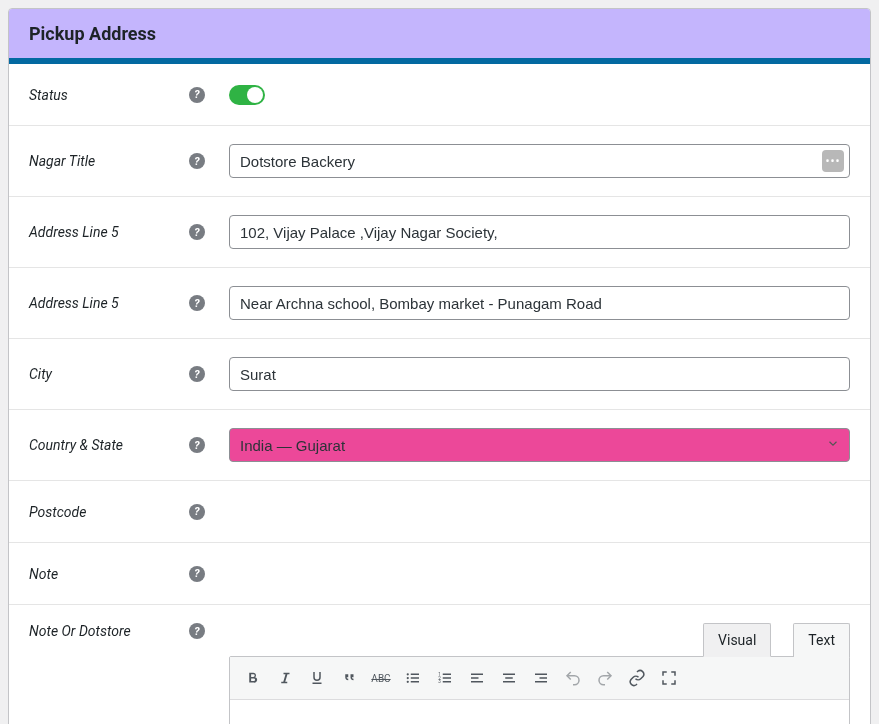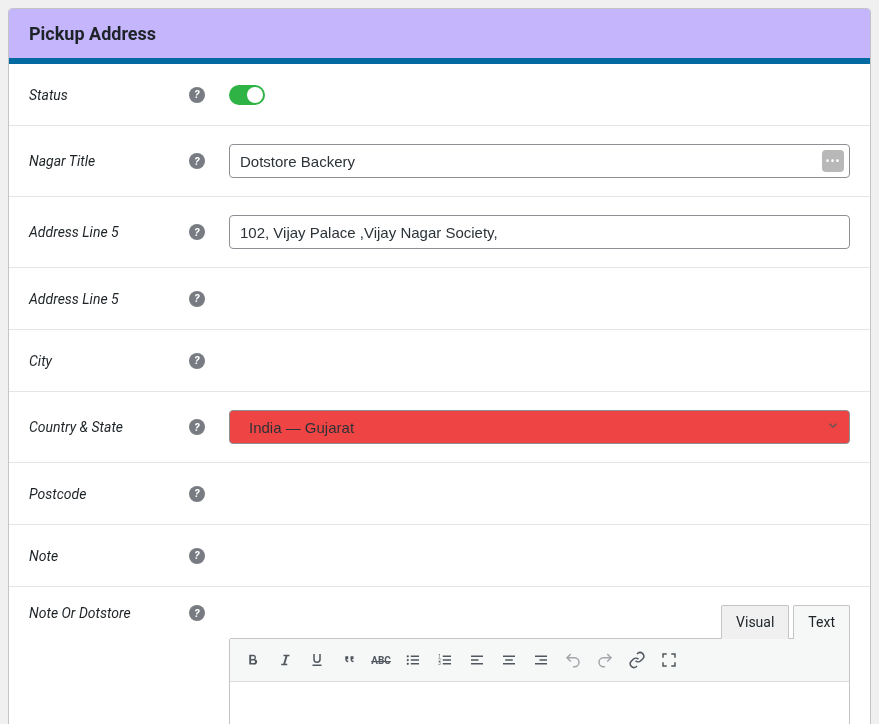--- a/index.html
+++ b/index.html
@@ -99,26 +99,26 @@
       color: #fff;
       font-size: 12px;
       letter-spacing: 1px;
     }
     .select-wrapper {
       position: relative;
       width: 100%;
     }
     .select-input {
       width: 100%;
-      padding: 6px 30px 6px 19px;
+      padding: 6px 30px 6px 10px;
       border: 1px solid #8c8f94;
       border-radius: 4px;
       font-size: 15px;
       color: #2c3338;
-      background: #ef4444;
+      background: #ec4899;
       height: 34px;
       appearance: none;
       -webkit-appearance: none;
       -moz-appearance: none;
       cursor: pointer;
     }
     .select-chevron {
       position: absolute;
       right: 10px;
       top: 50%;
@@ -156,20 +156,21 @@
     .editor-tab {
       padding: 8px 14px;
       border: 1px solid #c3c4c7;
       background: #f6f7f7;
       font-size: 14px;
       color: #1d2327;
       cursor: pointer;
       border-bottom: none;
       border-radius: 2px 2px 0 0;
       position: relative;
+      margin-left: 18px;
     }
     .editor-tab.active {
       background: #f0f0f1;
       border-bottom: 1px solid #f0f0f1;
       z-index: 2;
     }
     .editor-box {
       border: 1px solid #c3c4c7;
       border-radius: 2px;
       background: #fff;
@@ -245,26 +246,32 @@
     <div class="input-cell">
       <input type="text" class="text-input" value="102, Vijay Palace ,Vijay Nagar Society," style="">
     </div>
   </div>
 
   <div class="form-row">
     <div class="label-cell">
       <label>Address Line 5</label>
       <span class="help-icon">?</span>
     </div>
+    <div class="input-cell">
+      <input type="text" class="text-input" value="Near Archna school, Bombay market - Punagam Road" style="">
+    </div>
   </div>
 
   <div class="form-row">
     <div class="label-cell">
       <label>City</label>
       <span class="help-icon">?</span>
+    </div>
+    <div class="input-cell">
+      <input type="text" class="text-input" value="Surat" style="">
     </div>
   </div>
 
   <div class="form-row">
     <div class="label-cell">
       <label>Country &amp; State</label>
       <span class="help-icon">?</span>
     </div>
     <div class="input-cell">
       <div class="select-wrapper">
@@ -320,21 +327,21 @@
             <span class="tool-btn">
                 <svg viewBox="0 0 24 24" fill="currentColor">
                   <path d="M7 4h2v7a3 3 0 0 0 6 0V4h2v7a5 5 0 0 1-10 0V4zM6 18h12v2H6v-2z"></path>
                 </svg>
               </span>
             <span class="tool-btn">
                 <svg viewBox="0 0 24 24" fill="currentColor">
                   <path d="M7 7h4v4H9c0 1 0 2 2 2v2c-3 0-4-2-4-4V7zm7 0h4v4h-2c0 1 0 2 2 2v2c-3 0-4-2-4-4V7z"></path>
                 </svg>
               </span>
-            <span class="tool-btn" style="font-size:10px;font-weight:700;text-decoration:line-through;">ABC</span>
+            <span class="tool-btn" style="font-size:10px;font-weight:400;text-decoration:line-through;">ABC</span>
             <span class="tool-btn">
                 <svg viewBox="0 0 24 24" fill="currentColor">
                   <circle cx="5" cy="7" r="1.5"></circle>
                   <circle cx="5" cy="12" r="1.5"></circle>
                   <circle cx="5" cy="17" r="1.5"></circle>
                   <rect x="9" y="6" width="11" height="2"></rect>
                   <rect x="9" y="11" width="11" height="2"></rect>
                   <rect x="9" y="16" width="11" height="2"></rect>
                 </svg>
               </span>

